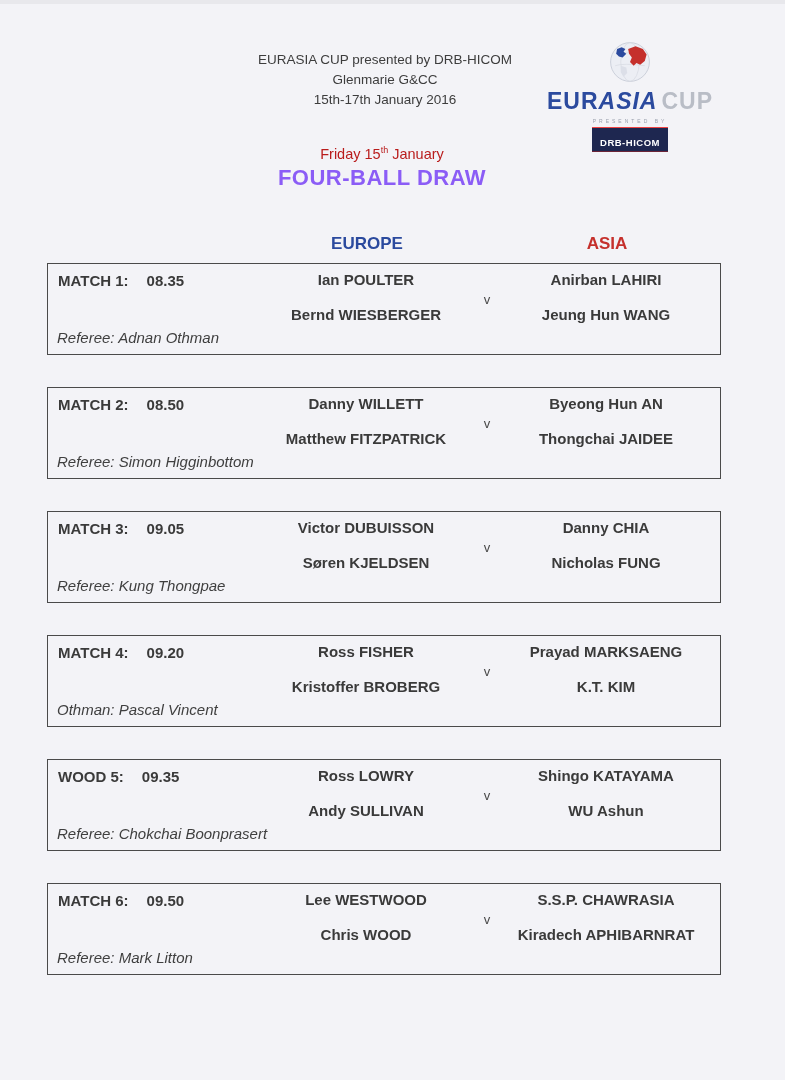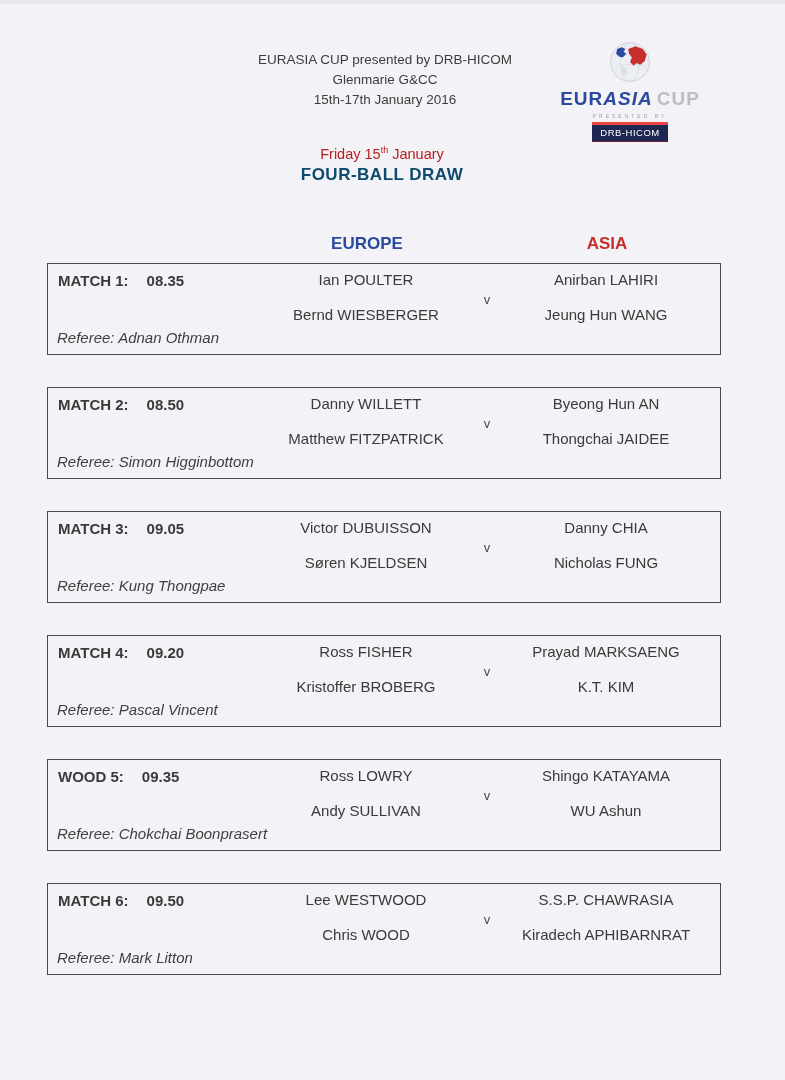--- a/index.html
+++ b/index.html
@@ -33,66 +33,66 @@
     left: 548px;
     top: 34px;
     width: 164px;
     display: flex;
     flex-direction: column;
     align-items: center;
   }
   .logo .globe { width: 56px; height: 48px; }
   .wordmark {
     margin-top: 2px;
-    font-size: 19px;
+    font-size: 23px;
     font-weight: bold;
     letter-spacing: 1px;
     white-space: nowrap;
   }
   .wordmark .wm-blue { color: #2b4a9e; }
   .wordmark .wm-asia { color: #2b4a9e; font-style: italic; }
   .wordmark .wm-gray { color: #b9bdc6; margin-left: 4px; }
   .presented-by {
     margin-top: 3px;
     font-size: 5px;
     letter-spacing: 3px;
     color: #9aa0ad;
   }
   .drb-badge {
     margin-top: 3px;
     background: #1e2750;
     color: #ffffff;
     font-size: 9.5px;
-    font-weight: normal;
+    font-weight: bold;
     letter-spacing: 0.5px;
-    padding: 2px 8px 3px 8px;
-    border-top: 3px solid #ef4444;
+    padding: 9px 8px 3px 8px;
+    border-top: 1px solid #ef4444;
     border-bottom: 1px solid #6b2438;
   }
   
   .date-line {
     position: absolute;
     left: 0;
     top: 141px;
     width: 764px;
     text-align: center;
     font-size: 14.5px;
     color: #b91c1c;
   }
   .date-line sup { font-size: 9px; }
   .main-title {
     position: absolute;
     left: 0;
     top: 161px;
     width: 764px;
     text-align: center;
-    font-size: 17px;
+    font-size: 22px;
     font-weight: bold;
     letter-spacing: 0.5px;
-    color: #0c4a6e;
+    color: #8b5cf6;
   }
   
   .col-header {
     position: absolute;
     top: 230px;
     width: 200px;
     text-align: center;
     font-size: 17px;
     font-weight: bold;
   }
@@ -121,21 +121,21 @@
     font-weight: bold;
     display: flex;
     gap: 18px;
     white-space: nowrap;
   }
   .player {
     position: absolute;
     width: 300px;
     text-align: center;
     font-size: 15px;
-    font-weight: normal;
+    font-weight: bold;
     white-space: nowrap;
   }
   .eu-1 { left: 168px; top: 7px; }
   .eu-2 { left: 168px; top: 42px; }
   .as-1 { left: 408px; top: 7px; }
   .as-2 { left: 408px; top: 42px; }
   .versus {
     position: absolute;
     left: 425px;
     top: 28px;
@@ -233,21 +233,21 @@
   <div class="match-box">
     <div class="match-title">
       <span>MATCH 4:</span>
       <span>09.20</span>
     </div>
     <div class="player eu-1">Ross FISHER</div>
     <div class="player eu-2">Kristoffer BROBERG</div>
     <div class="versus">v</div>
     <div class="player as-1">Prayad MARKSAENG</div>
     <div class="player as-2">K.T. KIM</div>
-    <div class="referee">Referee: Pascal Vincent</div>
+    <div class="referee">Othman: Pascal Vincent</div>
   </div>
 
   <div class="match-box">
     <div class="match-title">
       <span>WOOD 5:</span>
       <span>09.35</span>
     </div>
     <div class="player eu-1">Ross LOWRY</div>
     <div class="player eu-2">Andy SULLIVAN</div>
     <div class="versus">v</div>

